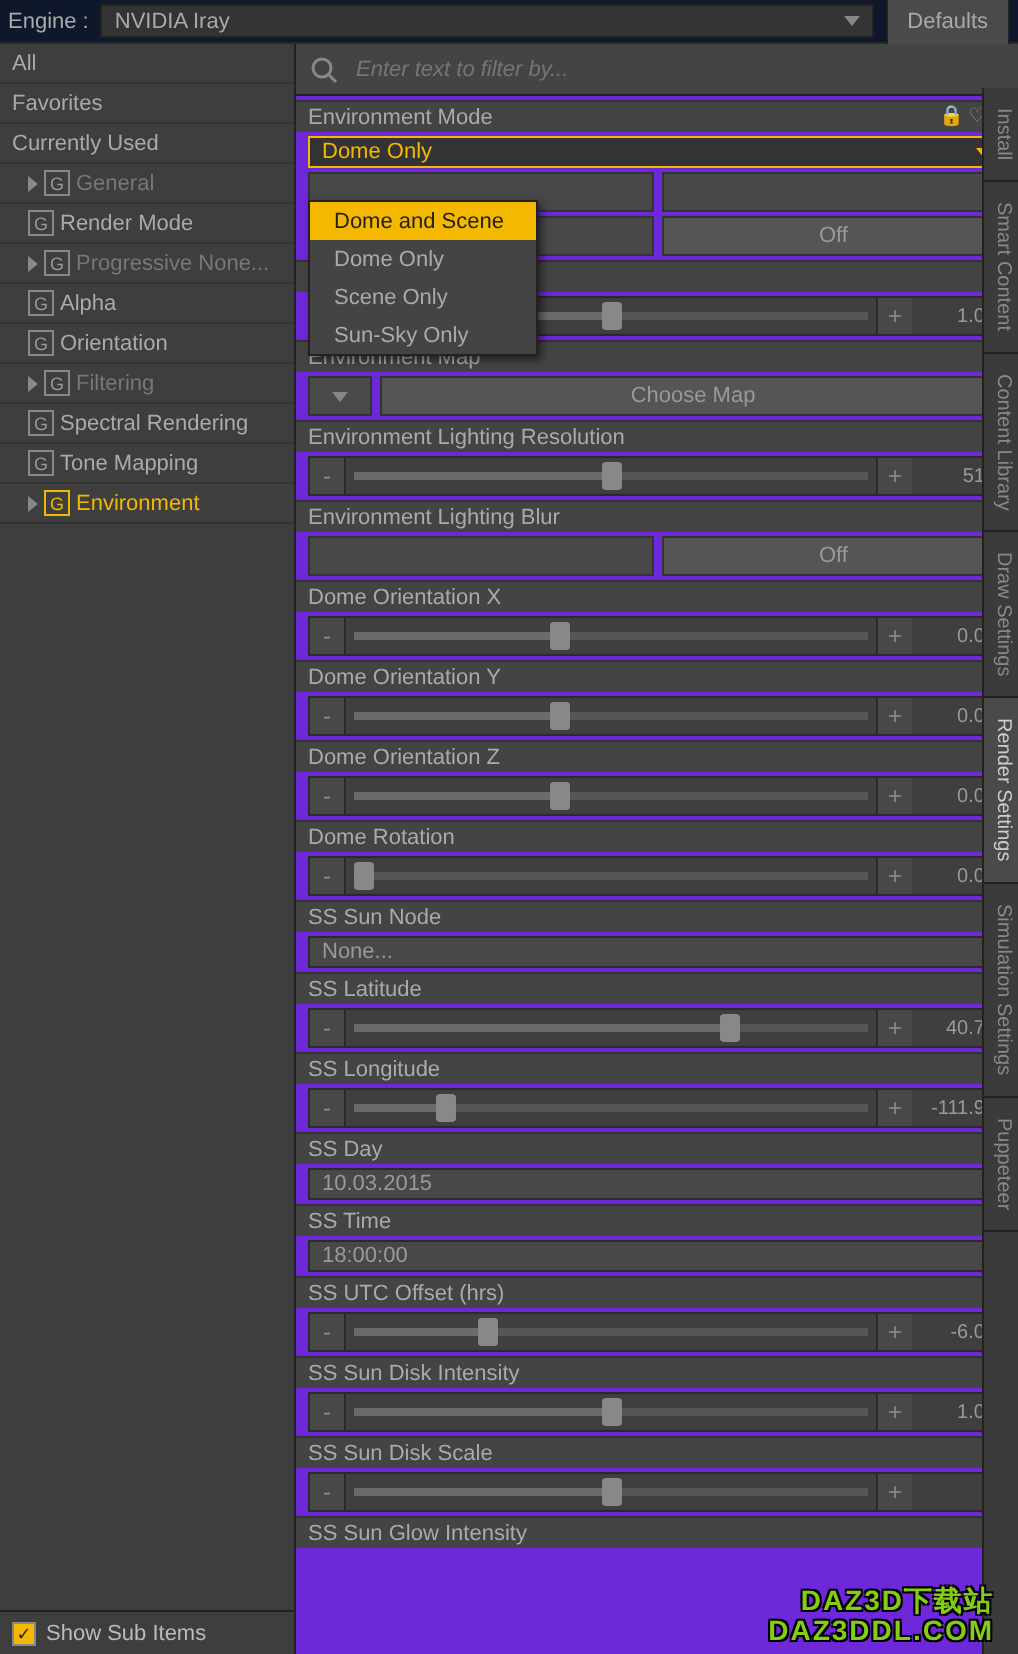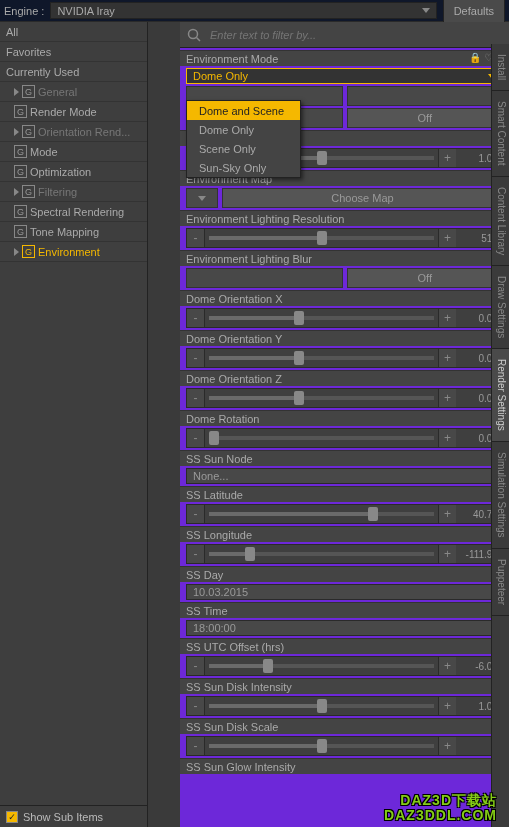--- a/index.html
+++ b/index.html
@@ -55,21 +55,20 @@
     width: 0; height: 0;
     border-top: 4px solid transparent;
     border-bottom: 4px solid transparent;
     border-left: 5px solid #888;
     display: inline-block;
   }
   .main-area {
     flex: 1;
     display: flex;
     position: relative;
-    gap: 32px;
   }
   .sidebar {
     width: 148px;
     background: #3e3e3e;
     border-right: 1px solid #222;
     display: flex;
     flex-direction: column;
   }
   .sb-item {
     height: 20px;
@@ -357,29 +356,29 @@
           <span class="g-icon">G</span>
           <span>General</span>
         </div>
         <div class="sb-item indent">
           <span class="g-icon">G</span>
           <span>Render Mode</span>
         </div>
         <div class="sb-item indent dim">
           <span class="tri-right"></span>
           <span class="g-icon">G</span>
-          <span>Orientation Rend...</span>
+          <span>Progressive None...</span>
         </div>
         <div class="sb-item indent">
           <span class="g-icon">G</span>
-          <span>Mode</span>
+          <span>Alpha</span>
         </div>
         <div class="sb-item indent">
           <span class="g-icon">G</span>
-          <span>Optimization</span>
+          <span>Orientation</span>
         </div>
         <div class="sb-item indent dim">
           <span class="tri-right"></span>
           <span class="g-icon">G</span>
           <span>Filtering</span>
         </div>
         <div class="sb-item indent">
           <span class="g-icon">G</span>
           <span>Spectral Rendering</span>
         </div>

